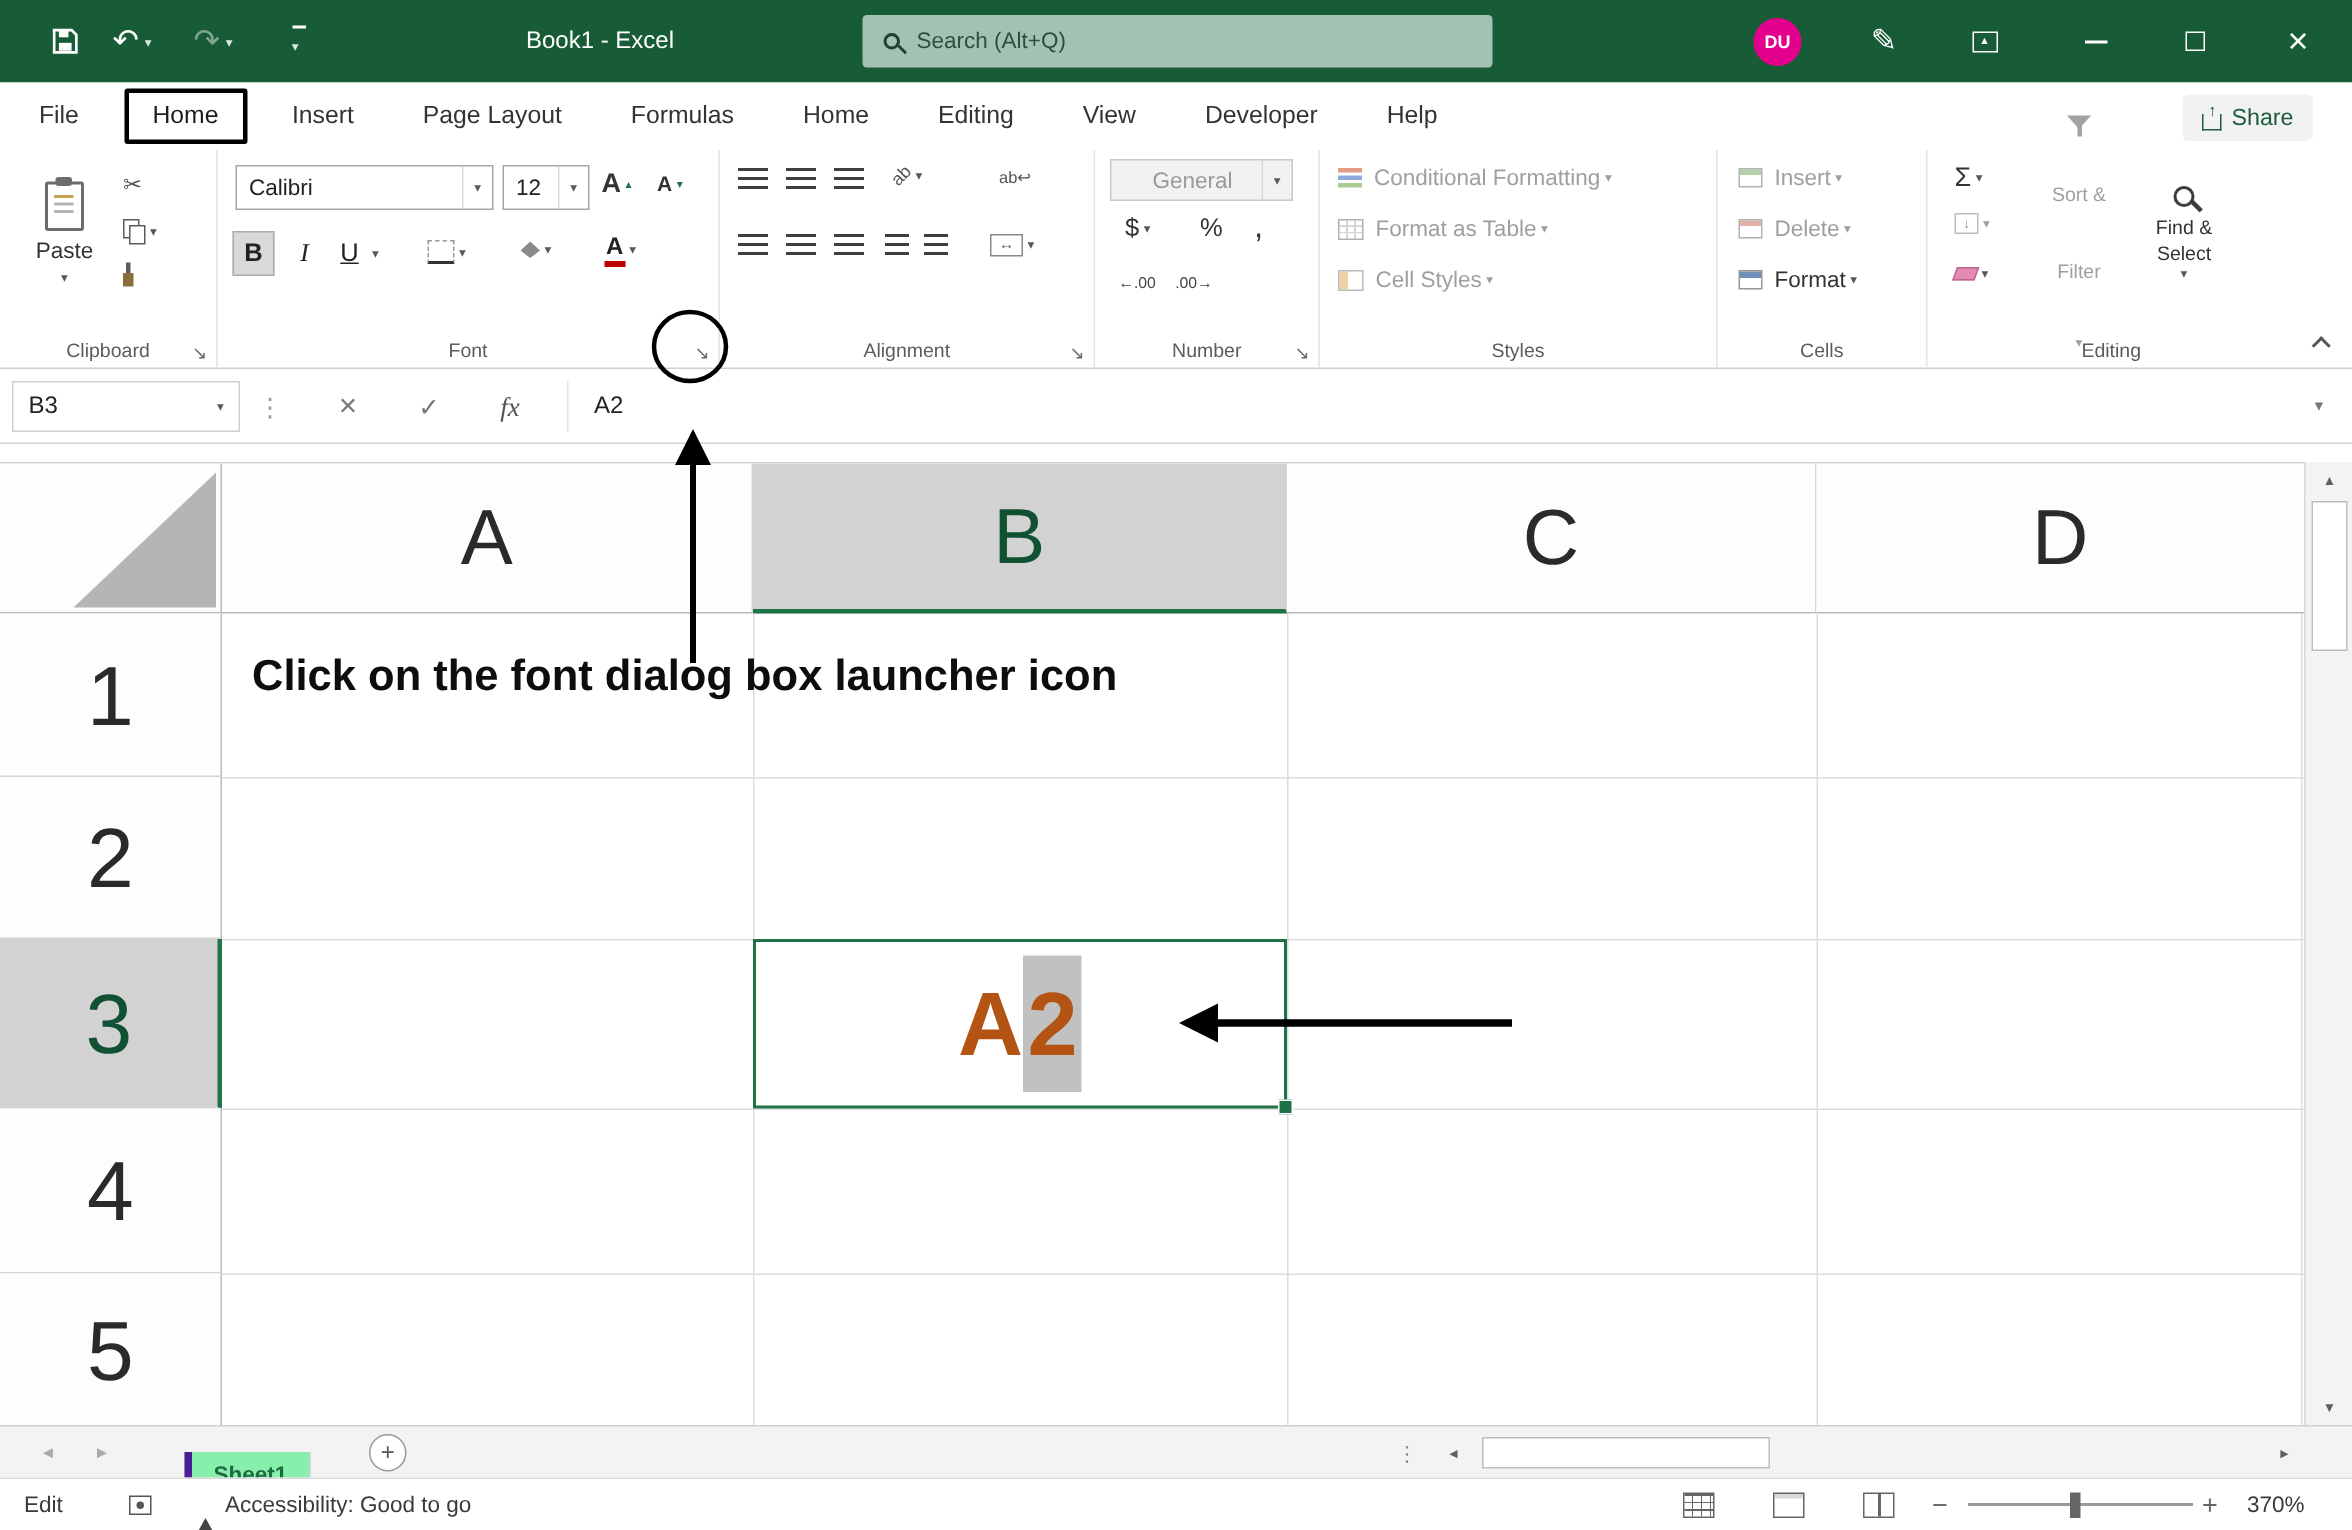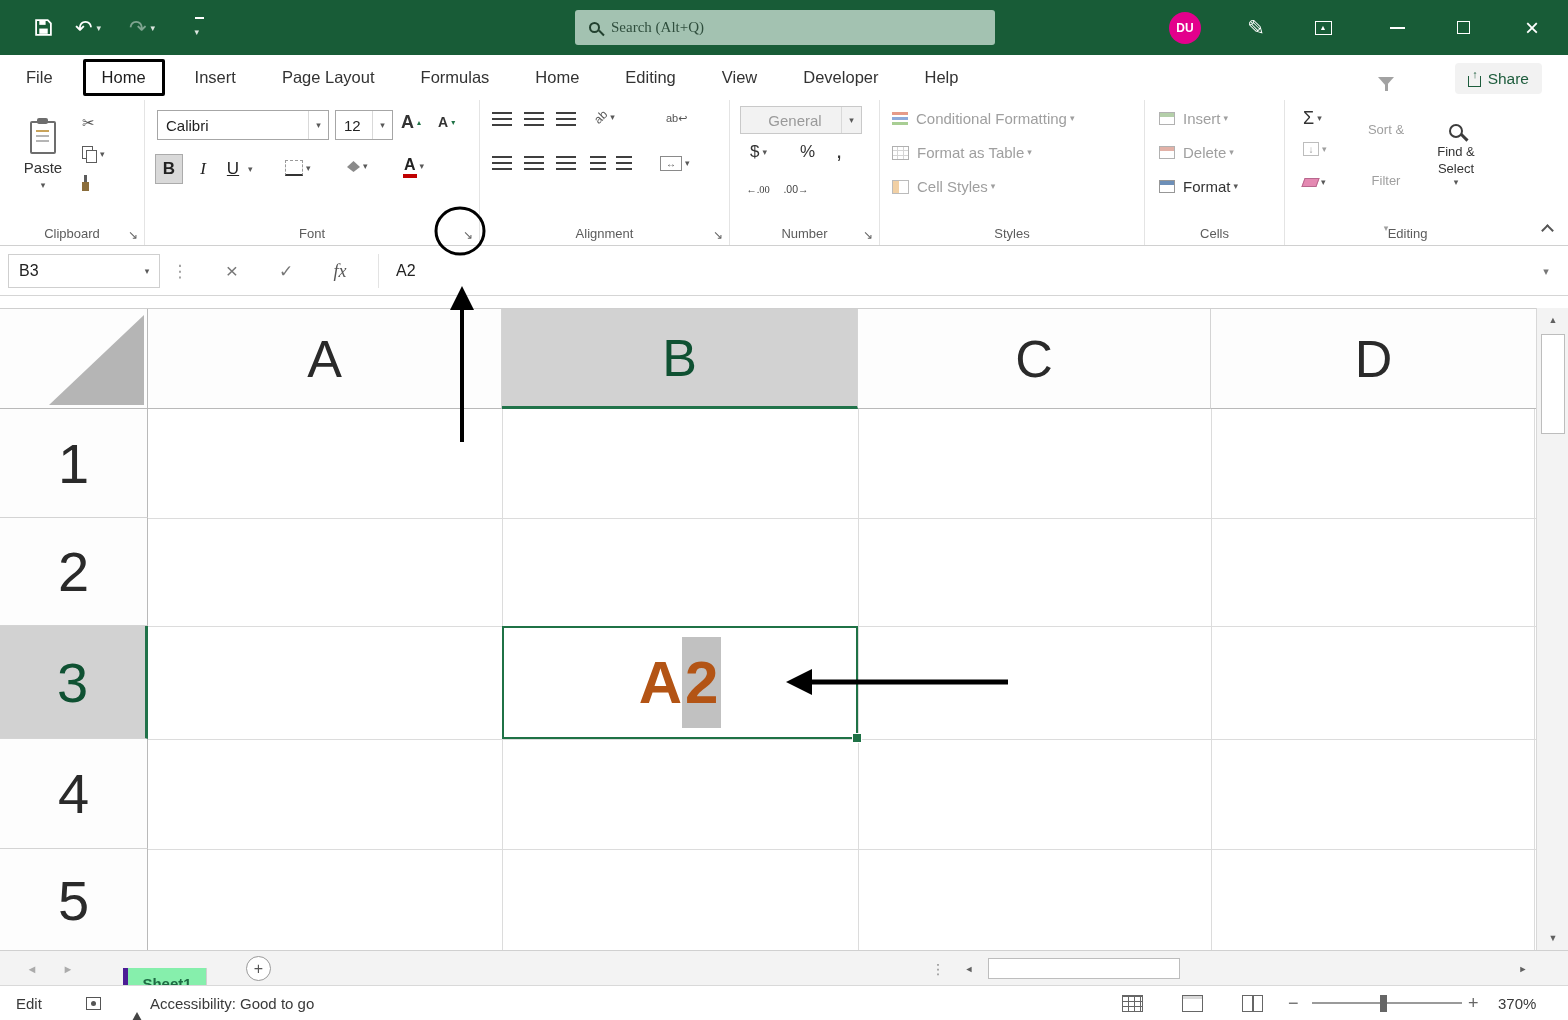--- a/index.html
+++ b/index.html
@@ -8,21 +8,21 @@
 
   
   .titlebar { position:absolute; left:0; top:0; width:1568px; height:55px; background:#185c37; color:#fff; }
   .tb-item { position:absolute; top:0; height:55px; display:flex; align-items:center; justify-content:center; gap:4px; }
   .tb-glyph { font-size:21px; line-height:1; }
   .tb-dim { color:rgba(255,255,255,.45); }
   .tb-chev { font-size:9px; color:rgba(255,255,255,.85); }
   .qat-bar { display:block; width:9px; height:2px; background:#fff; margin:0 auto 2px; }
   .tb-title { font-size:16px; }
   .searchbox { position:absolute; left:575px; top:10px; width:420px; height:35px; background:#a3c2b1; border-radius:3px; display:flex; align-items:center; padding:0 14px; gap:11px; }
-  .searchbox input { border:none; outline:none; background:transparent; font-size:15px; color:#0f172a; width:100%; font-family:Liberation Serif, serif; }
+  .searchbox input { border:none; outline:none; background:transparent; font-size:15px; color:#0f172a; width:100%; font-family:Liberation Sans, sans-serif; }
   .searchbox input::placeholder { color:#2f4e3d; }
   .icon-search { width:11px; height:11px; border:2px solid #22402f; border-radius:50%; position:relative; flex:0 0 auto; }
   .icon-search::after { content:""; position:absolute; width:7px; height:2px; background:#22402f; transform:rotate(45deg); right:-7px; bottom:-3px; }
   .avatar { width:32px; height:32px; border-radius:50%; background:#e3008c; color:#fff; font-size:12px; font-weight:bold; display:flex; align-items:center; justify-content:center; }
   .win-min { width:15px; height:2px; background:#fff; }
   .win-max { width:13px; height:13px; border:1.5px solid #fff; }
   .win-close { font-size:24px; font-weight:300; }
   .svg-save { display:block; }
 
   
@@ -171,20 +171,23 @@
   <div class="tb-item" style="left:66px;width:44px;">
     <span class="tb-glyph">↶</span>
     <span class="tb-chev">▾</span>
   </div>
   <div class="tb-item tb-dim" style="left:120px;width:44px;">
     <span class="tb-glyph">↷</span>
     <span class="tb-chev tb-dim">▾</span>
   </div>
   <div class="tb-item" style="left:182px;width:34px;">
     <span><i class="qat-bar"></i><span class="tb-chev">▾</span></span>
+  </div>
+  <div class="tb-item" style="left:305px;width:190px;">
+    <span class="tb-title">Book1  -  Excel</span>
   </div>
 
   <div class="searchbox">
     <span class="icon-search"></span>
     <input type="text" placeholder="Search (Alt+Q)" style="">
   </div>
 
   <div class="tb-item" style="left:1168px;width:34px;">
     <span class="avatar">DU</span>
   </div>
@@ -340,21 +343,21 @@
     <div class="rb-abs" style="left:20px;top:42px;">
       <span class="rb-txt" style="font-size:17px;">$</span>
       <span class="chev-s">▾</span>
     </div>
     <div class="rb-abs" style="left:70px;top:42px;">
       <span class="rb-txt" style="font-size:17px;">%</span>
     </div>
     <div class="rb-abs" style="left:106px;top:38px;">
       <span class="rb-txt" style="font-size:22px;">,</span>
     </div>
-    <div class="rb-abs" style="left:12px;top:78px;font-family:Liberation Serif, serif;">
+    <div class="rb-abs" style="left:12px;top:78px;">
       <span class="dec-icon">←.00</span>
     </div>
     <div class="rb-abs" style="left:50px;top:78px;">
       <span class="dec-icon">.00→</span>
     </div>
     <div class="group-label">Number</div>
     <span class="launcher">↘</span>
   </div>
 
   <div class="group" style="width:265px;">
@@ -478,20 +481,21 @@
   <div class="hline" style="top:209px;"></div>
   <div class="hline" style="top:317px;"></div>
   <div class="hline" style="top:430px;"></div>
   <div class="hline" style="top:540px;"></div>
 
   <div class="selcell">
     <span class="cellval"><span>A</span><span class="selhl">2</span></span>
     <span class="handle"></span>
   </div>
 
+  <div class="ann" style="left:168px;top:126px;">Click on the font dialog box launcher icon</div>
 </div>
 
 <div class="vscroll">
   <div class="sb-btn" style="top:0;">
       <span>▲</span>
     </div>
   <div class="vthumb"></div>
   <div class="sb-btn" style="bottom:0;">
       <span>▼</span>
     </div>

